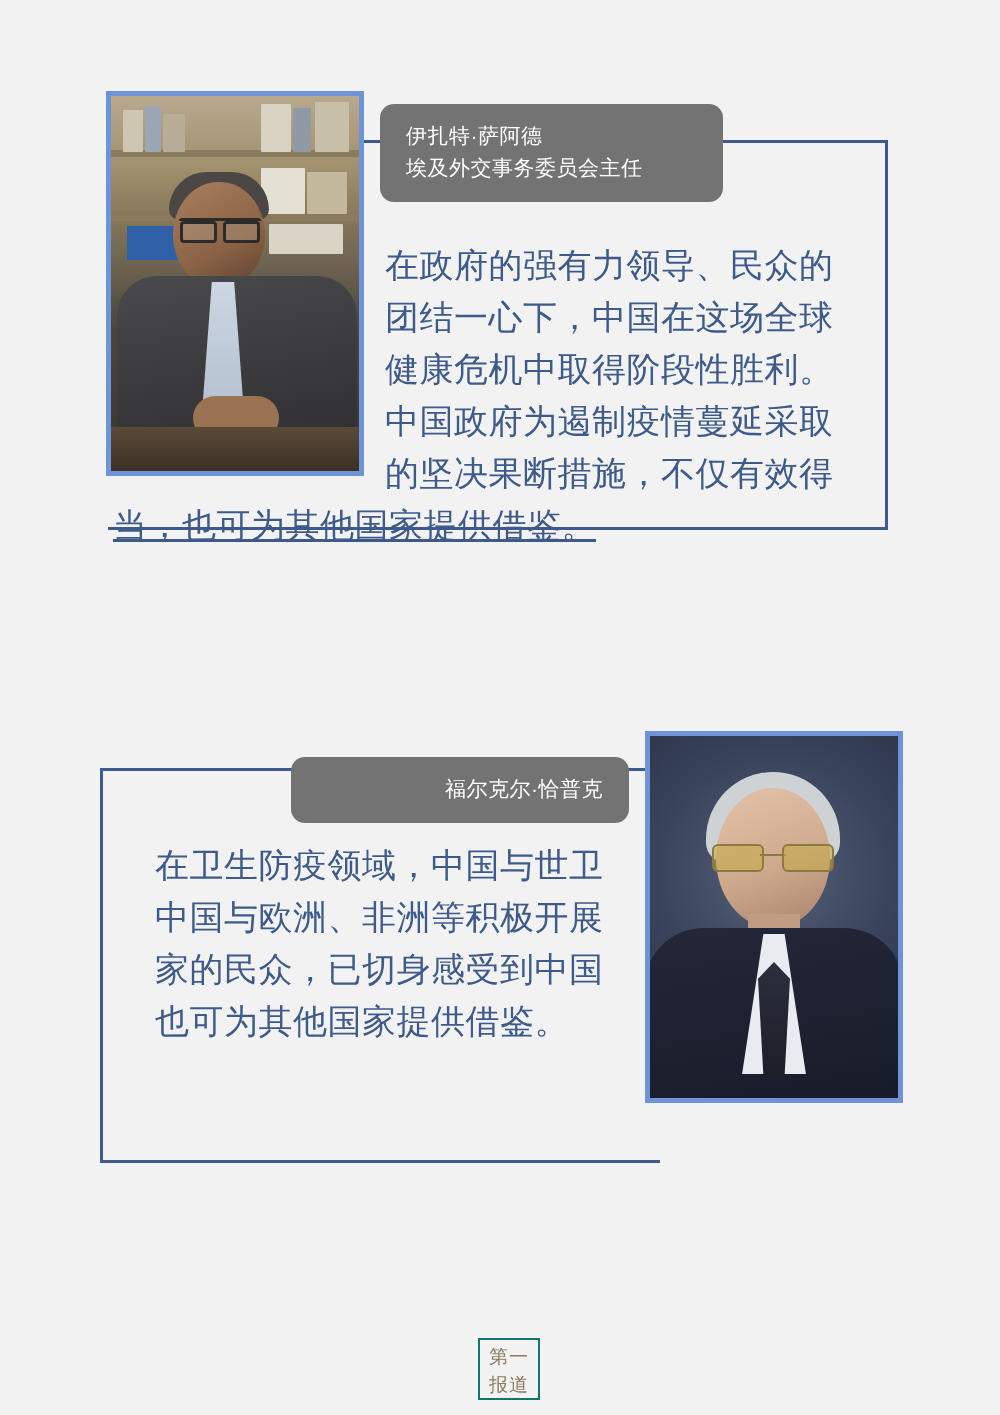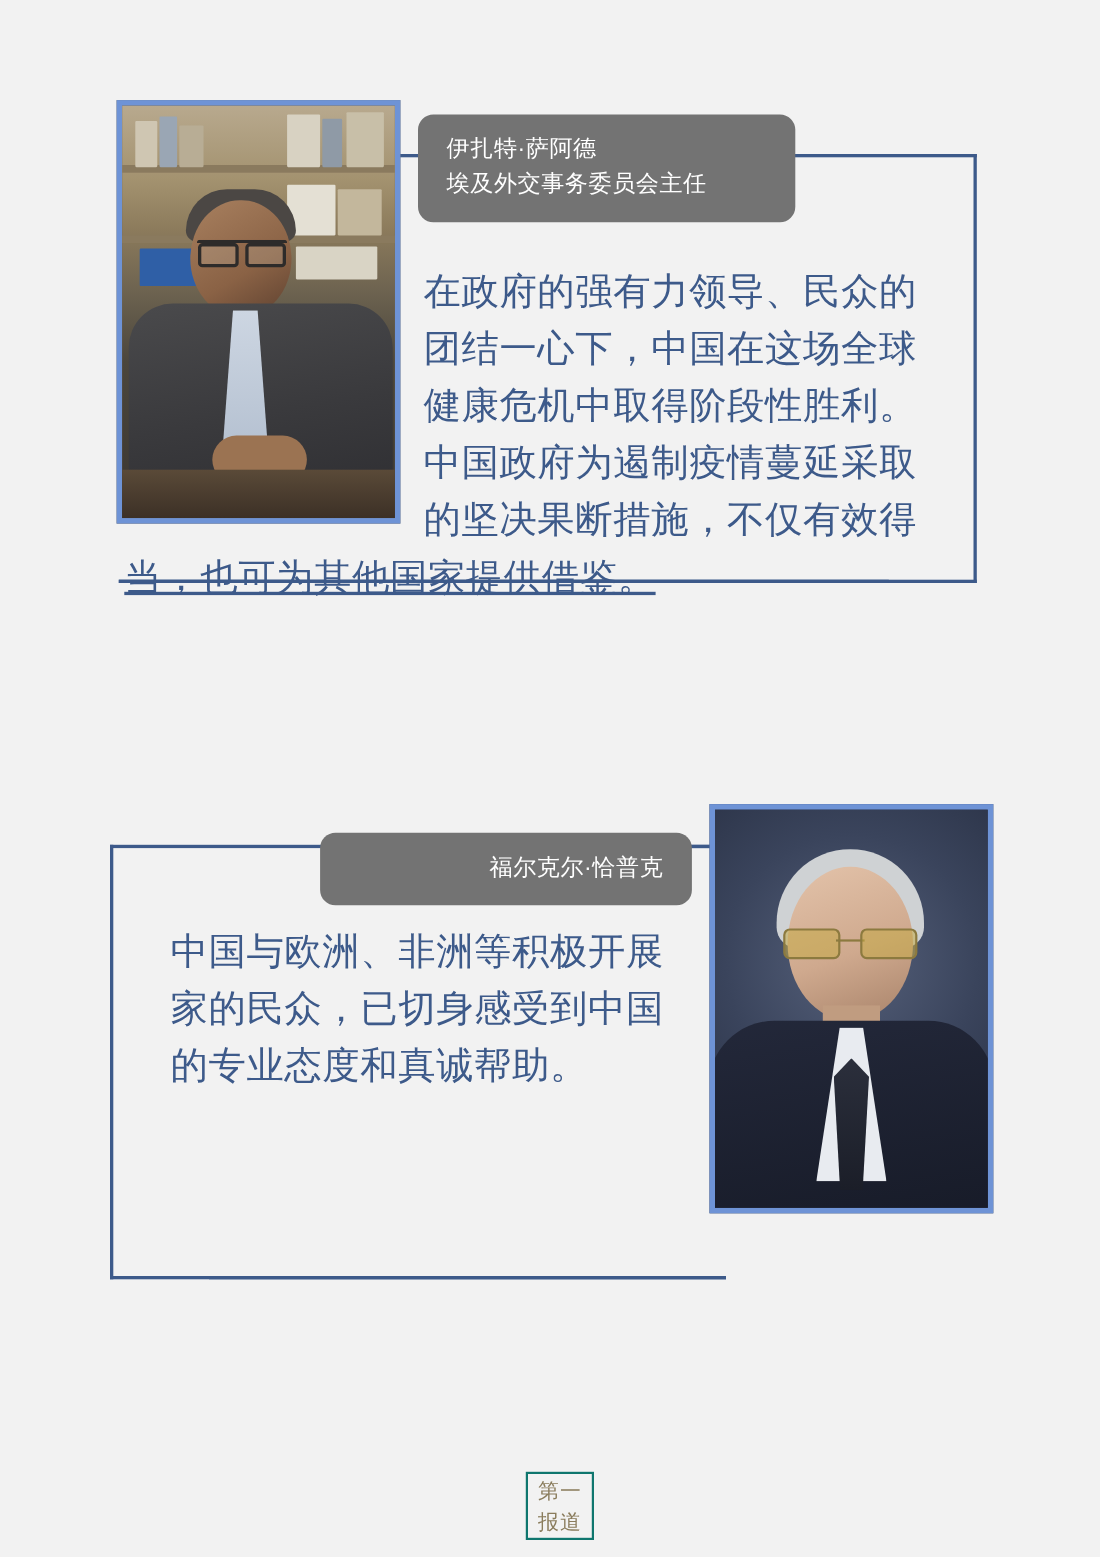--- a/index.html
+++ b/index.html
@@ -380,22 +380,23 @@
     <div class="p2-suit"></div>
     <div class="p2-shirt"></div>
     <div class="p2-tie"></div>
   </div>
 
   <div class="namebadge badge2">
     <div>福尔克尔·恰普克</div>
   </div>
 
   <div class="quote quote2">
+    <div>在卫生防疫领域，中国与世卫</div>
     <div>中国与欧洲、非洲等积极开展</div>
     <div>家的民众，已切身感受到中国</div>
-    <div>的专业态度和真诚帮助。</div>
+    <div>也可为其他国家提供借鉴。</div>
   </div>
 </div>
 
 <div class="footer-logo">
   <div>第一</div>
   <div>报道</div>
 </div>
 
 </body></html>

